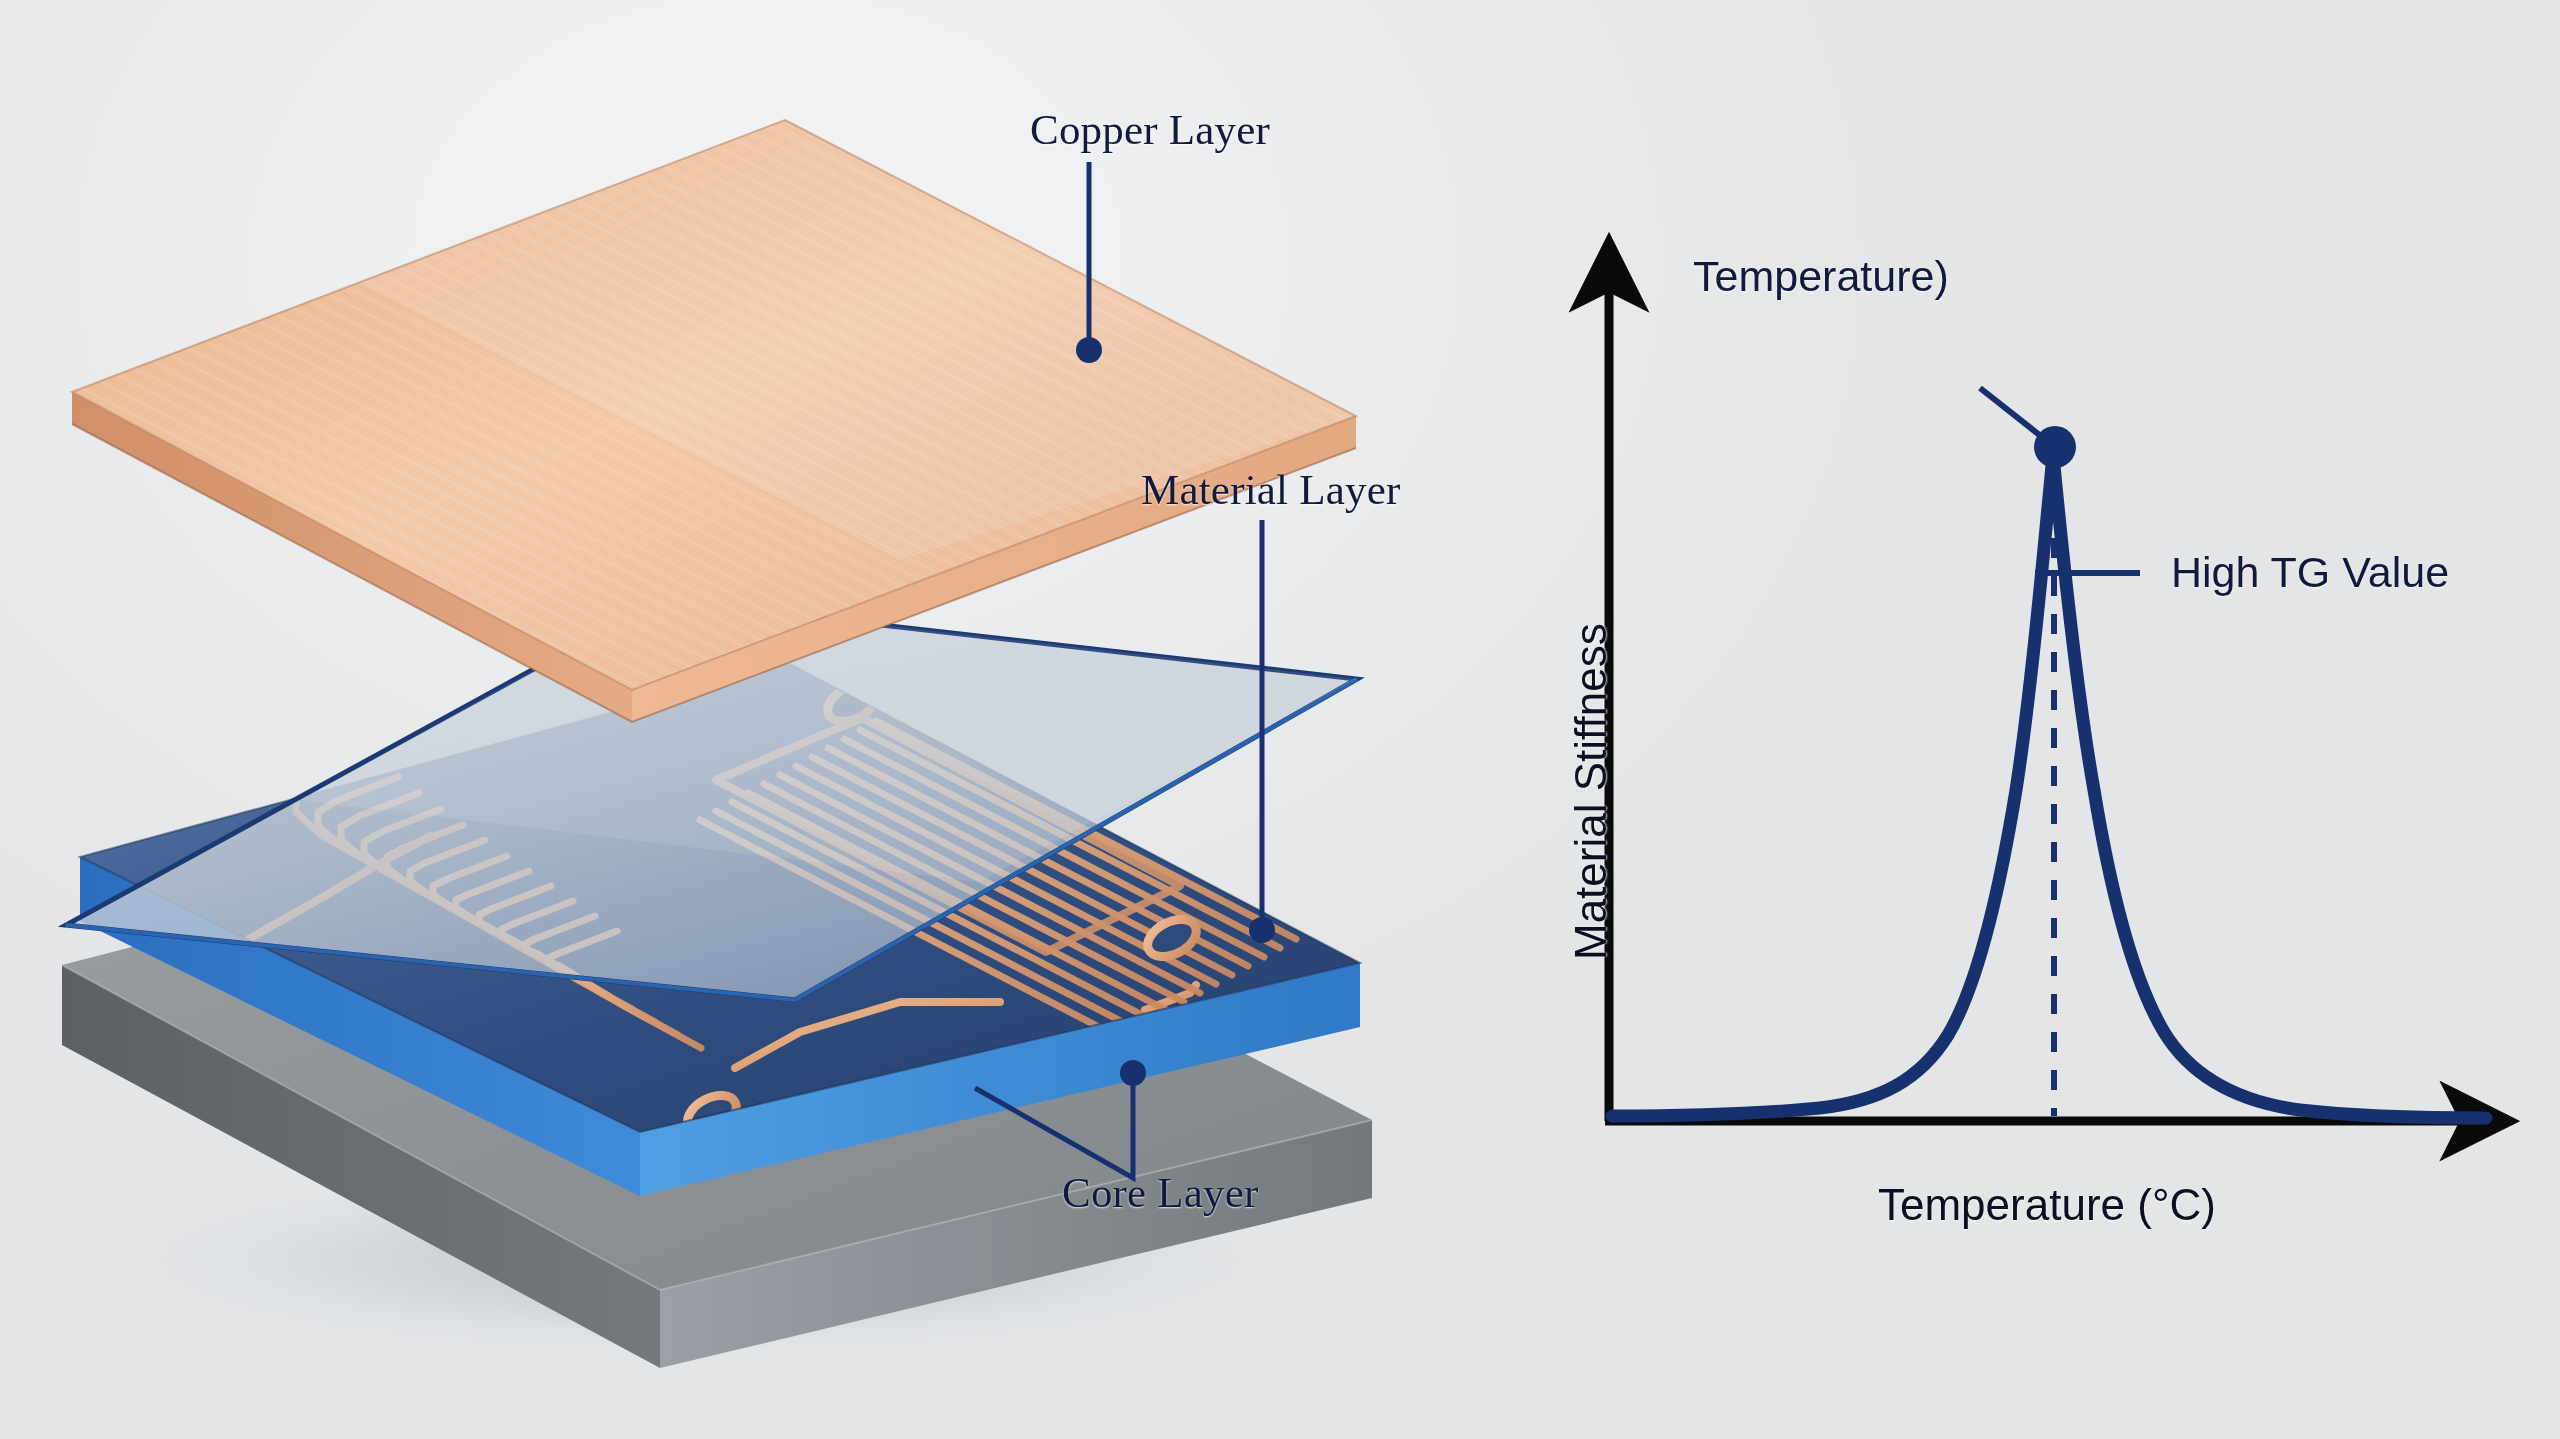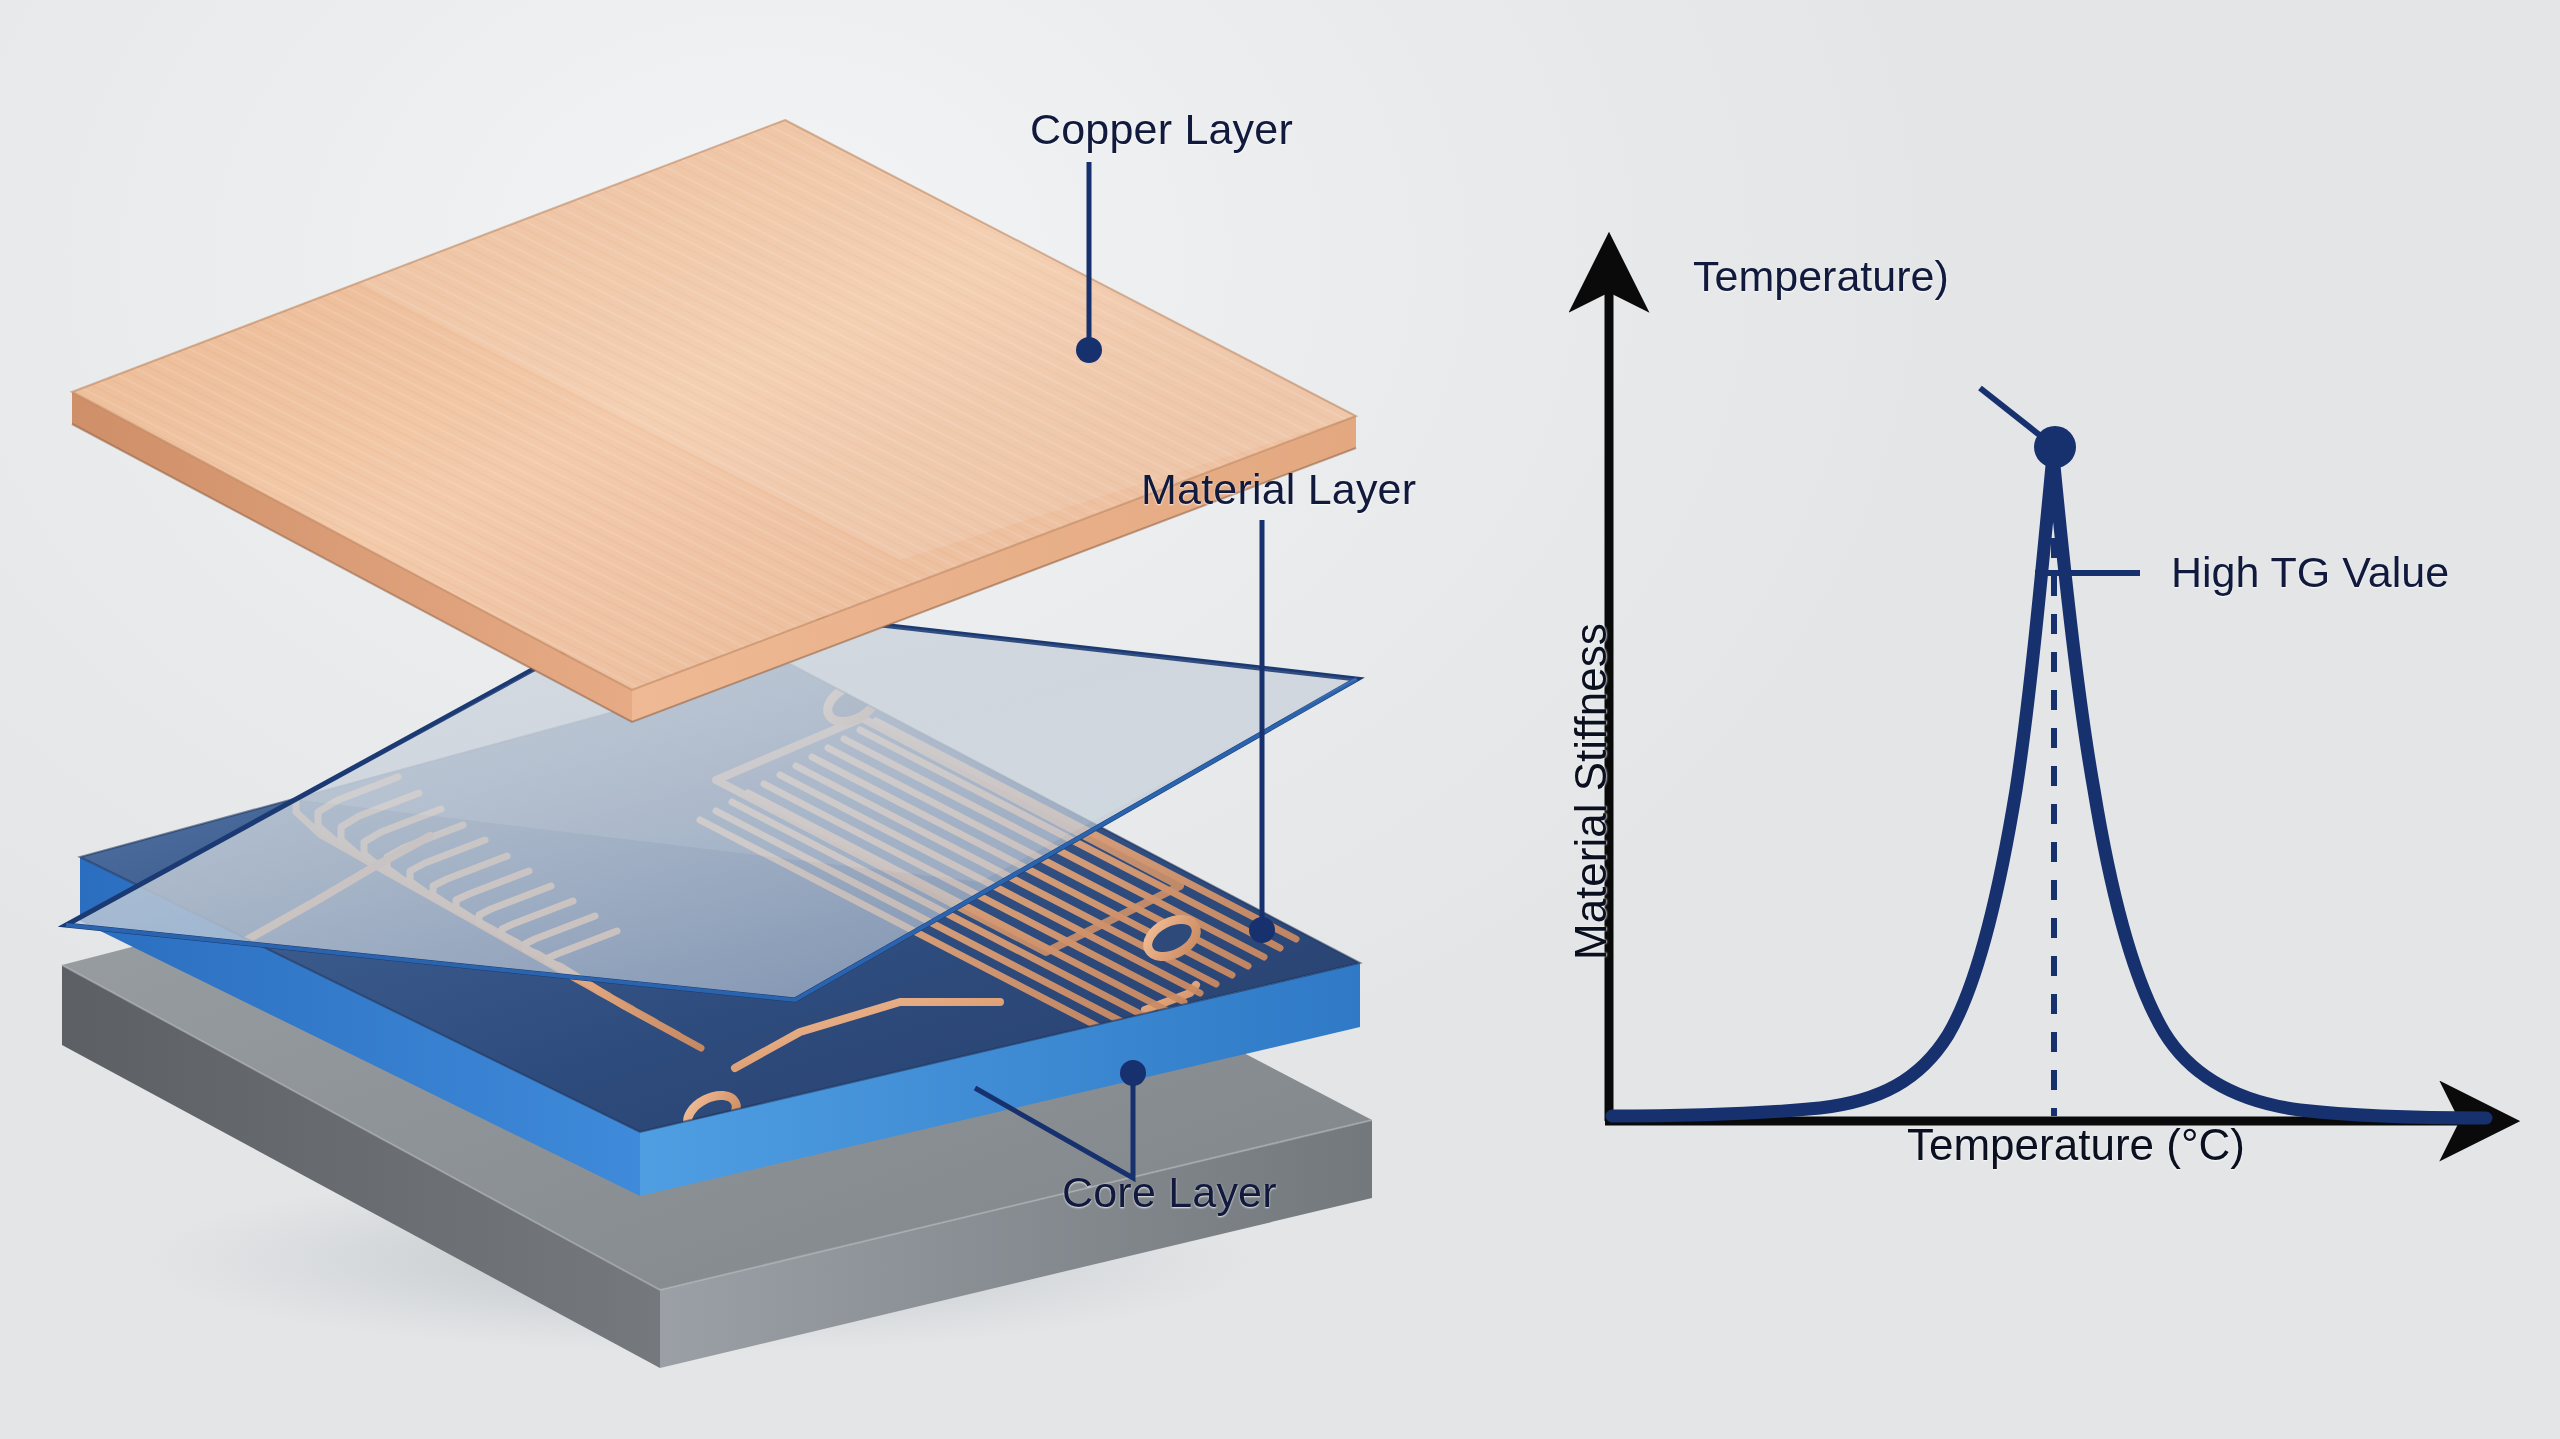--- a/index.html
+++ b/index.html
@@ -15,20 +15,21 @@
       linear-gradient(160deg,#f1f3f4 0%,#e8eaec 60%,#e2e4e6 100%);
   }
   .svgfull{position:absolute;left:0;top:0;width:2560px;height:1439px;}
   .lbl{
     position:absolute;
     color:#111a3d;
     font-size:43px;
     letter-spacing:.2px;
     white-space:nowrap;
     text-shadow:0 1px 2px rgba(255,255,255,.85);
+    font-family:Liberation Serif, serif;
   }
   .axis-lbl{
     position:absolute;color:#0b1020;font-size:44px;white-space:nowrap;
     text-shadow:0 1px 2px rgba(255,255,255,.8);
   }
   .ylbl{
     transform-origin:0 0;
     transform:rotate(-90deg);
   }
   .anno{
@@ -295,17 +296,17 @@
   </svg>
 
   <div class="anno" style="left:1693px;top:252px;line-height:1.12;">
     <span>Temperature)</span>
   </div>
 
   <div class="anno" style="left:2155px;top:548px;margin-left:16px;">
     <span>High TG Value</span>
   </div>
 
-  <div class="axis-lbl" style="left:1878px;top:1120px;margin-left:29px;">Temperature (°C)</div>
+  <div class="axis-lbl" style="left:1878px;top:1180px;">Temperature (°C)</div>
 
   <div class="axis-lbl ylbl" style="left:1566px;top:960px;">Material Stiffness</div>
 
 </div>
 
 </body></html>

